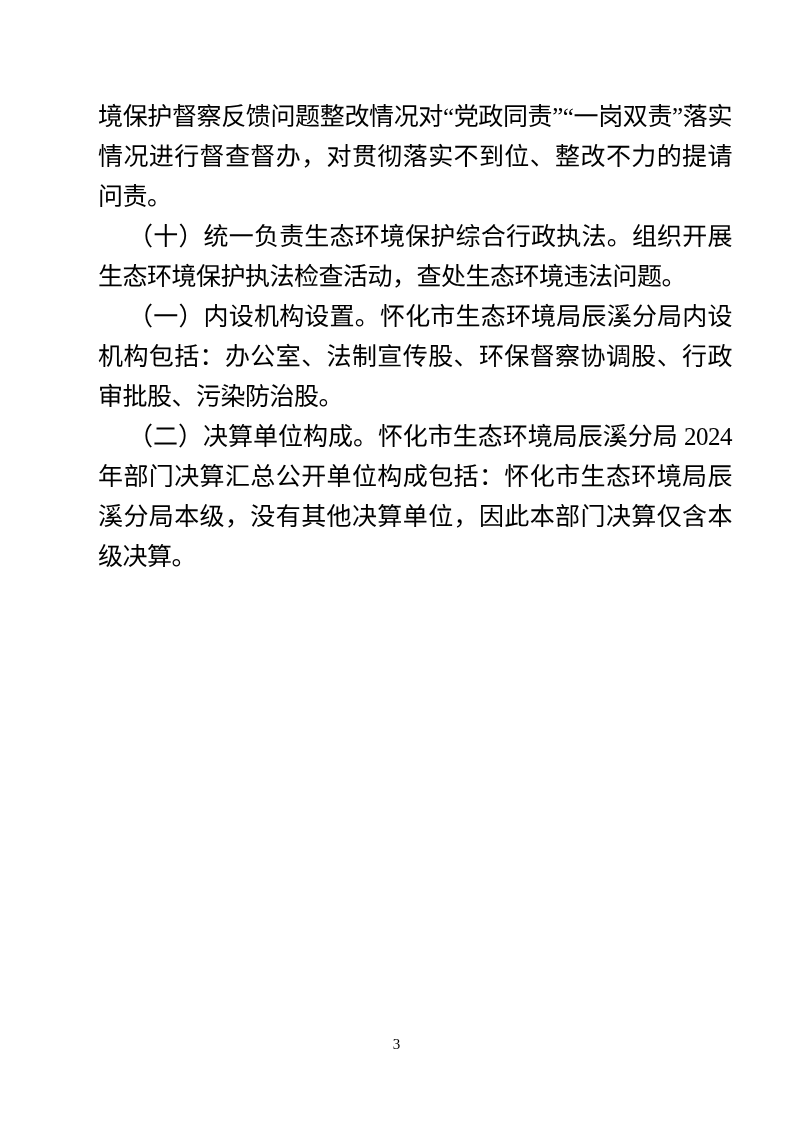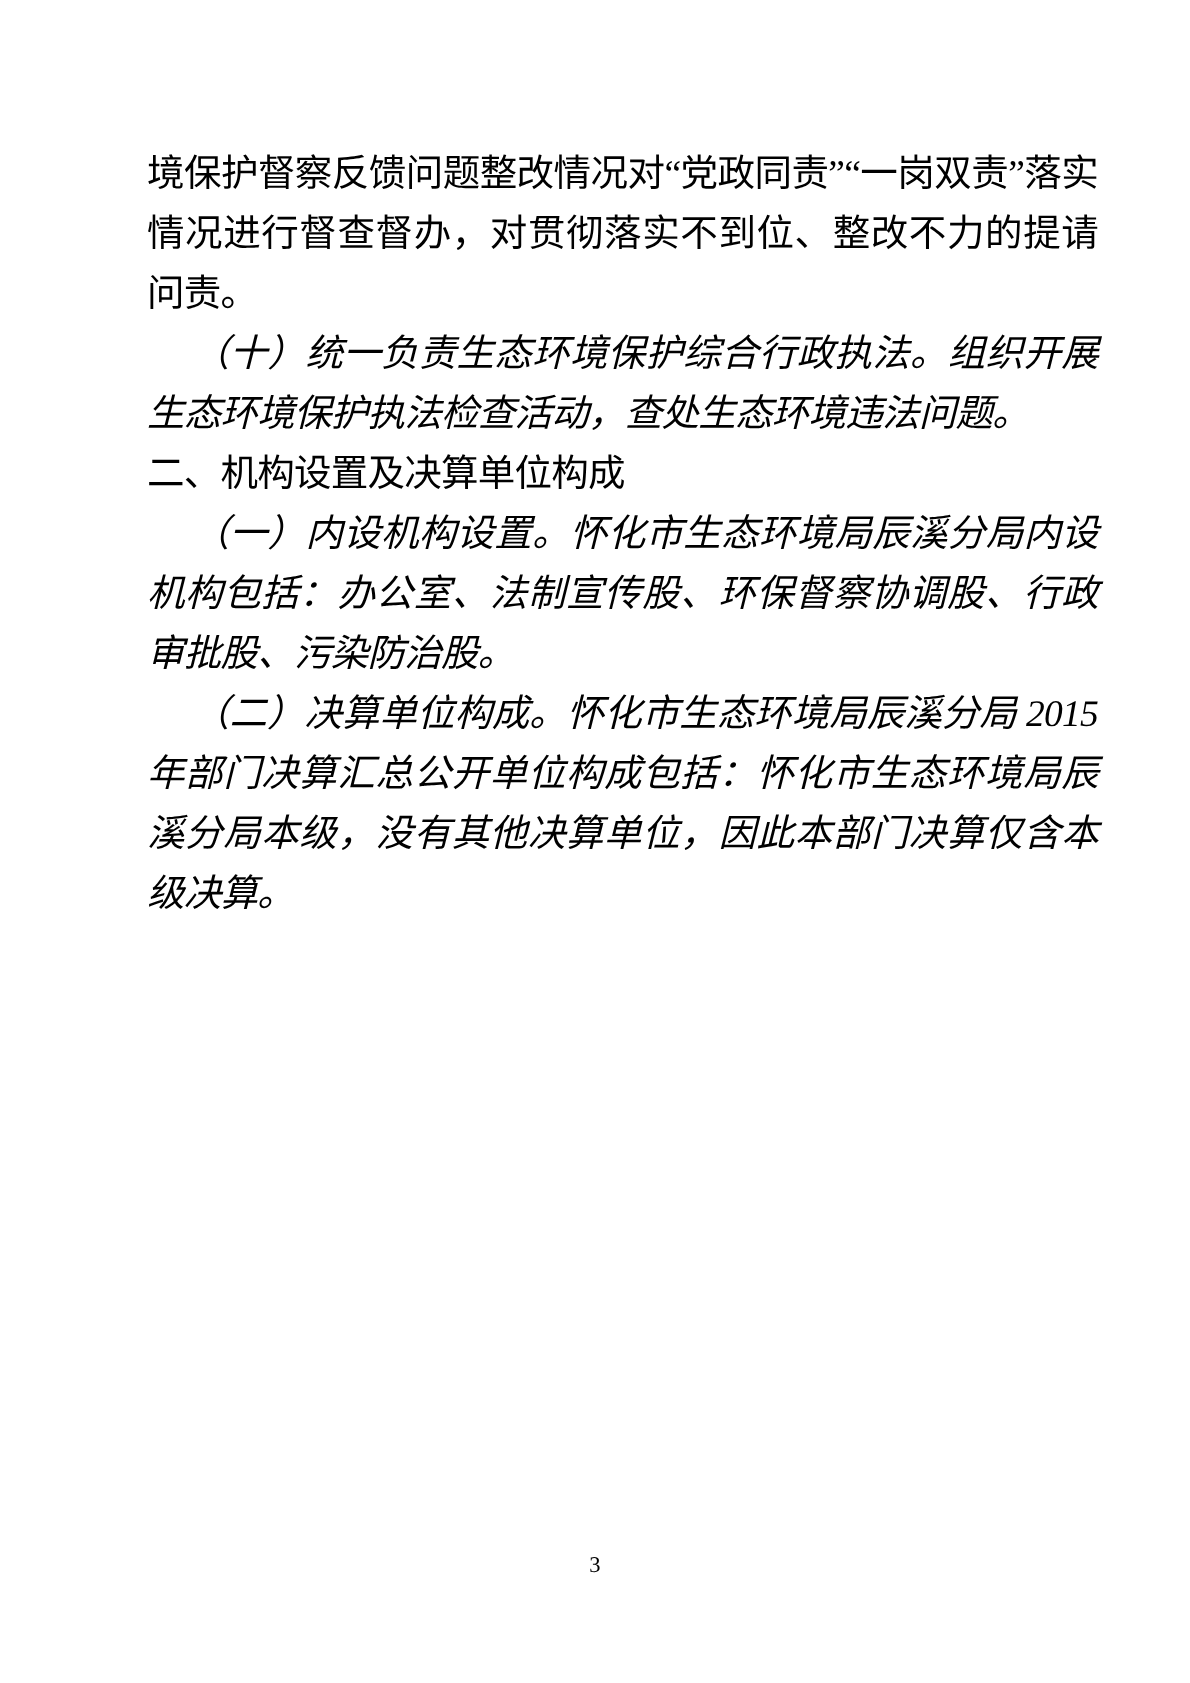--- a/index.html
+++ b/index.html
@@ -30,21 +30,20 @@
     text-align: justify;
     color: #000000;
   }
   .content p {
     margin: 0;
     padding: 0;
     font-weight: normal;
   }
   .content p.indent {
     text-indent: 1.2em;
-    font-style: italic;
   }
   .content p.heading {
     font-weight: normal; 
   }
   .page-footer {
     position: absolute;
     left: 0;
     right: 0;
     top: 1036px;
     text-align: center;
@@ -59,25 +58,24 @@
 <div class="page">
 
   <div class="content">
 
     <p>境保护督察反馈问题整改情况对“党政同责”“一岗双责”落实情况进行督查督办，对贯彻落实不到位、整改不力的提请问责。</p>
 
     <p class="indent">（十）统一负责生态环境保护综合行政执法。组织开展生态环境保护执法检查活动，查处生态环境违法问题。</p>
 
 
 
-    <p class="heading">二、机构设置及决算单位构成</p>
 
     <p class="indent">（一）内设机构设置。怀化市生态环境局辰溪分局内设机构包括：办公室、法制宣传股、环保督察协调股、行政审批股、污染防治股。</p>
 
-    <p class="indent">（二）决算单位构成。怀化市生态环境局辰溪分局 2015 年部门决算汇总公开单位构成包括：怀化市生态环境局辰溪分局本级，没有其他决算单位，因此本部门决算仅含本级决算。</p>
+    <p class="indent">（二）决算单位构成。怀化市生态环境局辰溪分局 2024 年部门决算汇总公开单位构成包括：怀化市生态环境局辰溪分局本级，没有其他决算单位，因此本部门决算仅含本级决算。</p>
 
   </div>
 
   <div class="page-footer">
     <span>3</span>
   </div>
 
 </div>
 
 </body></html>

